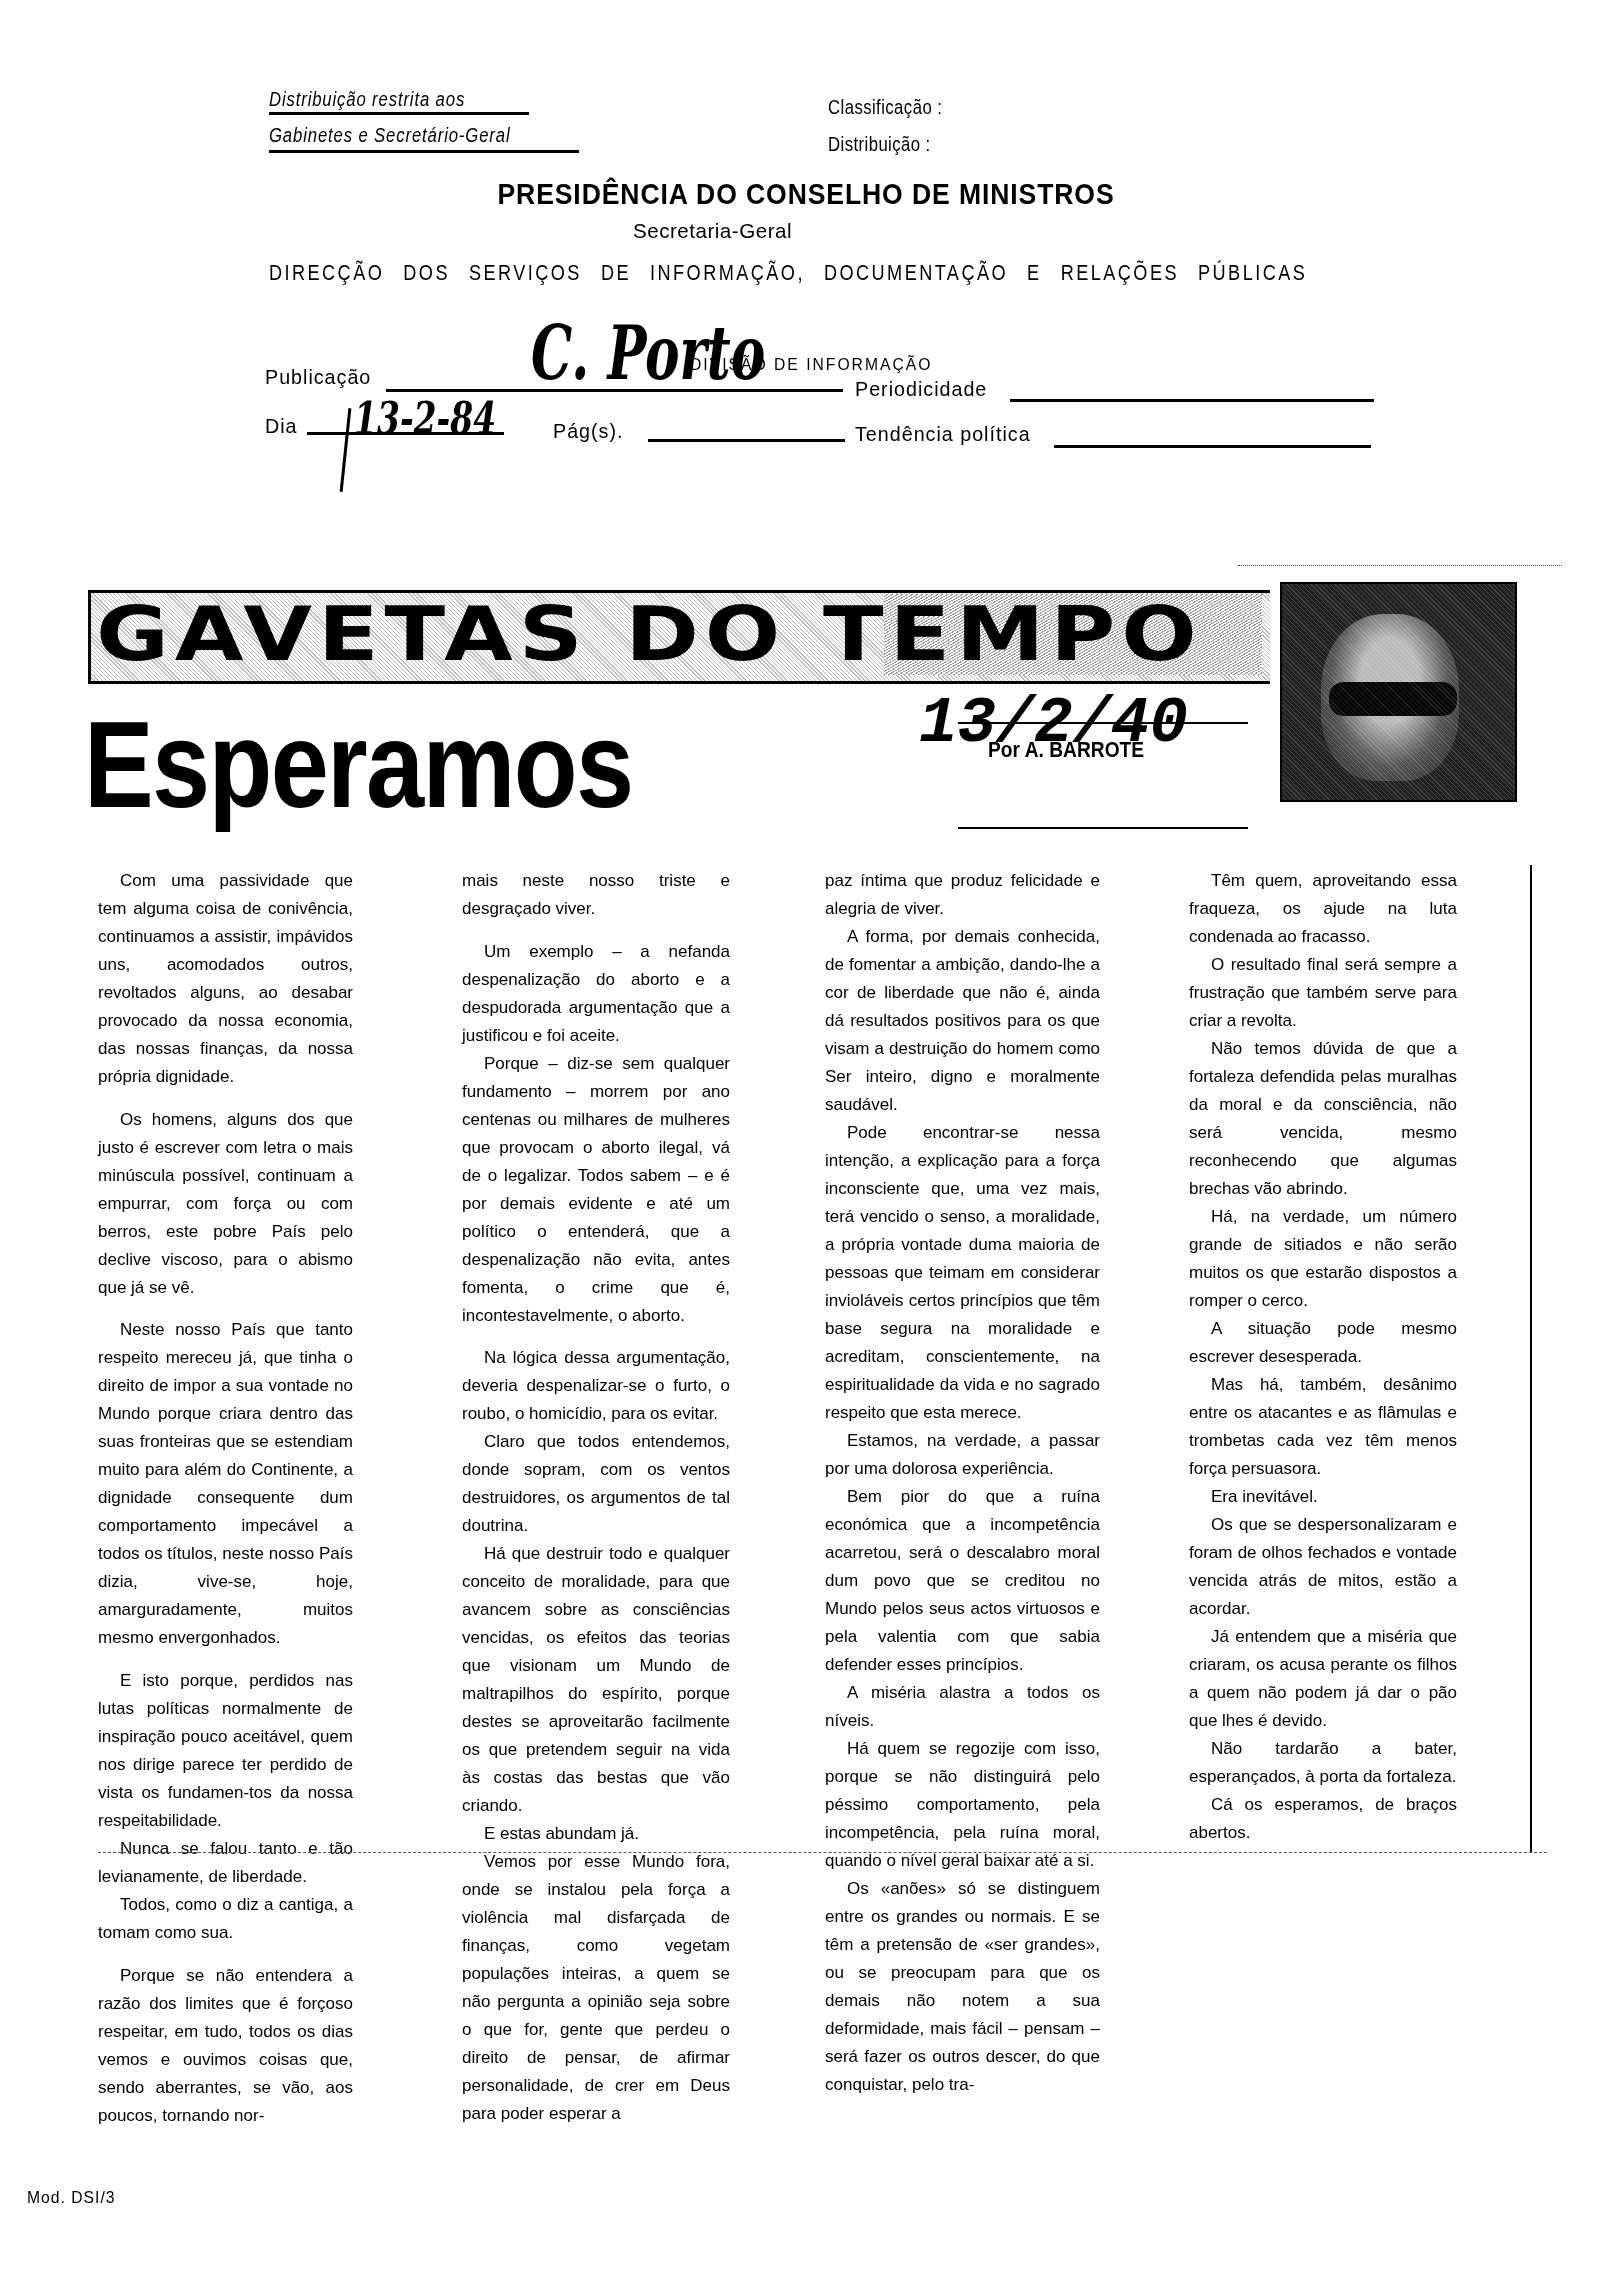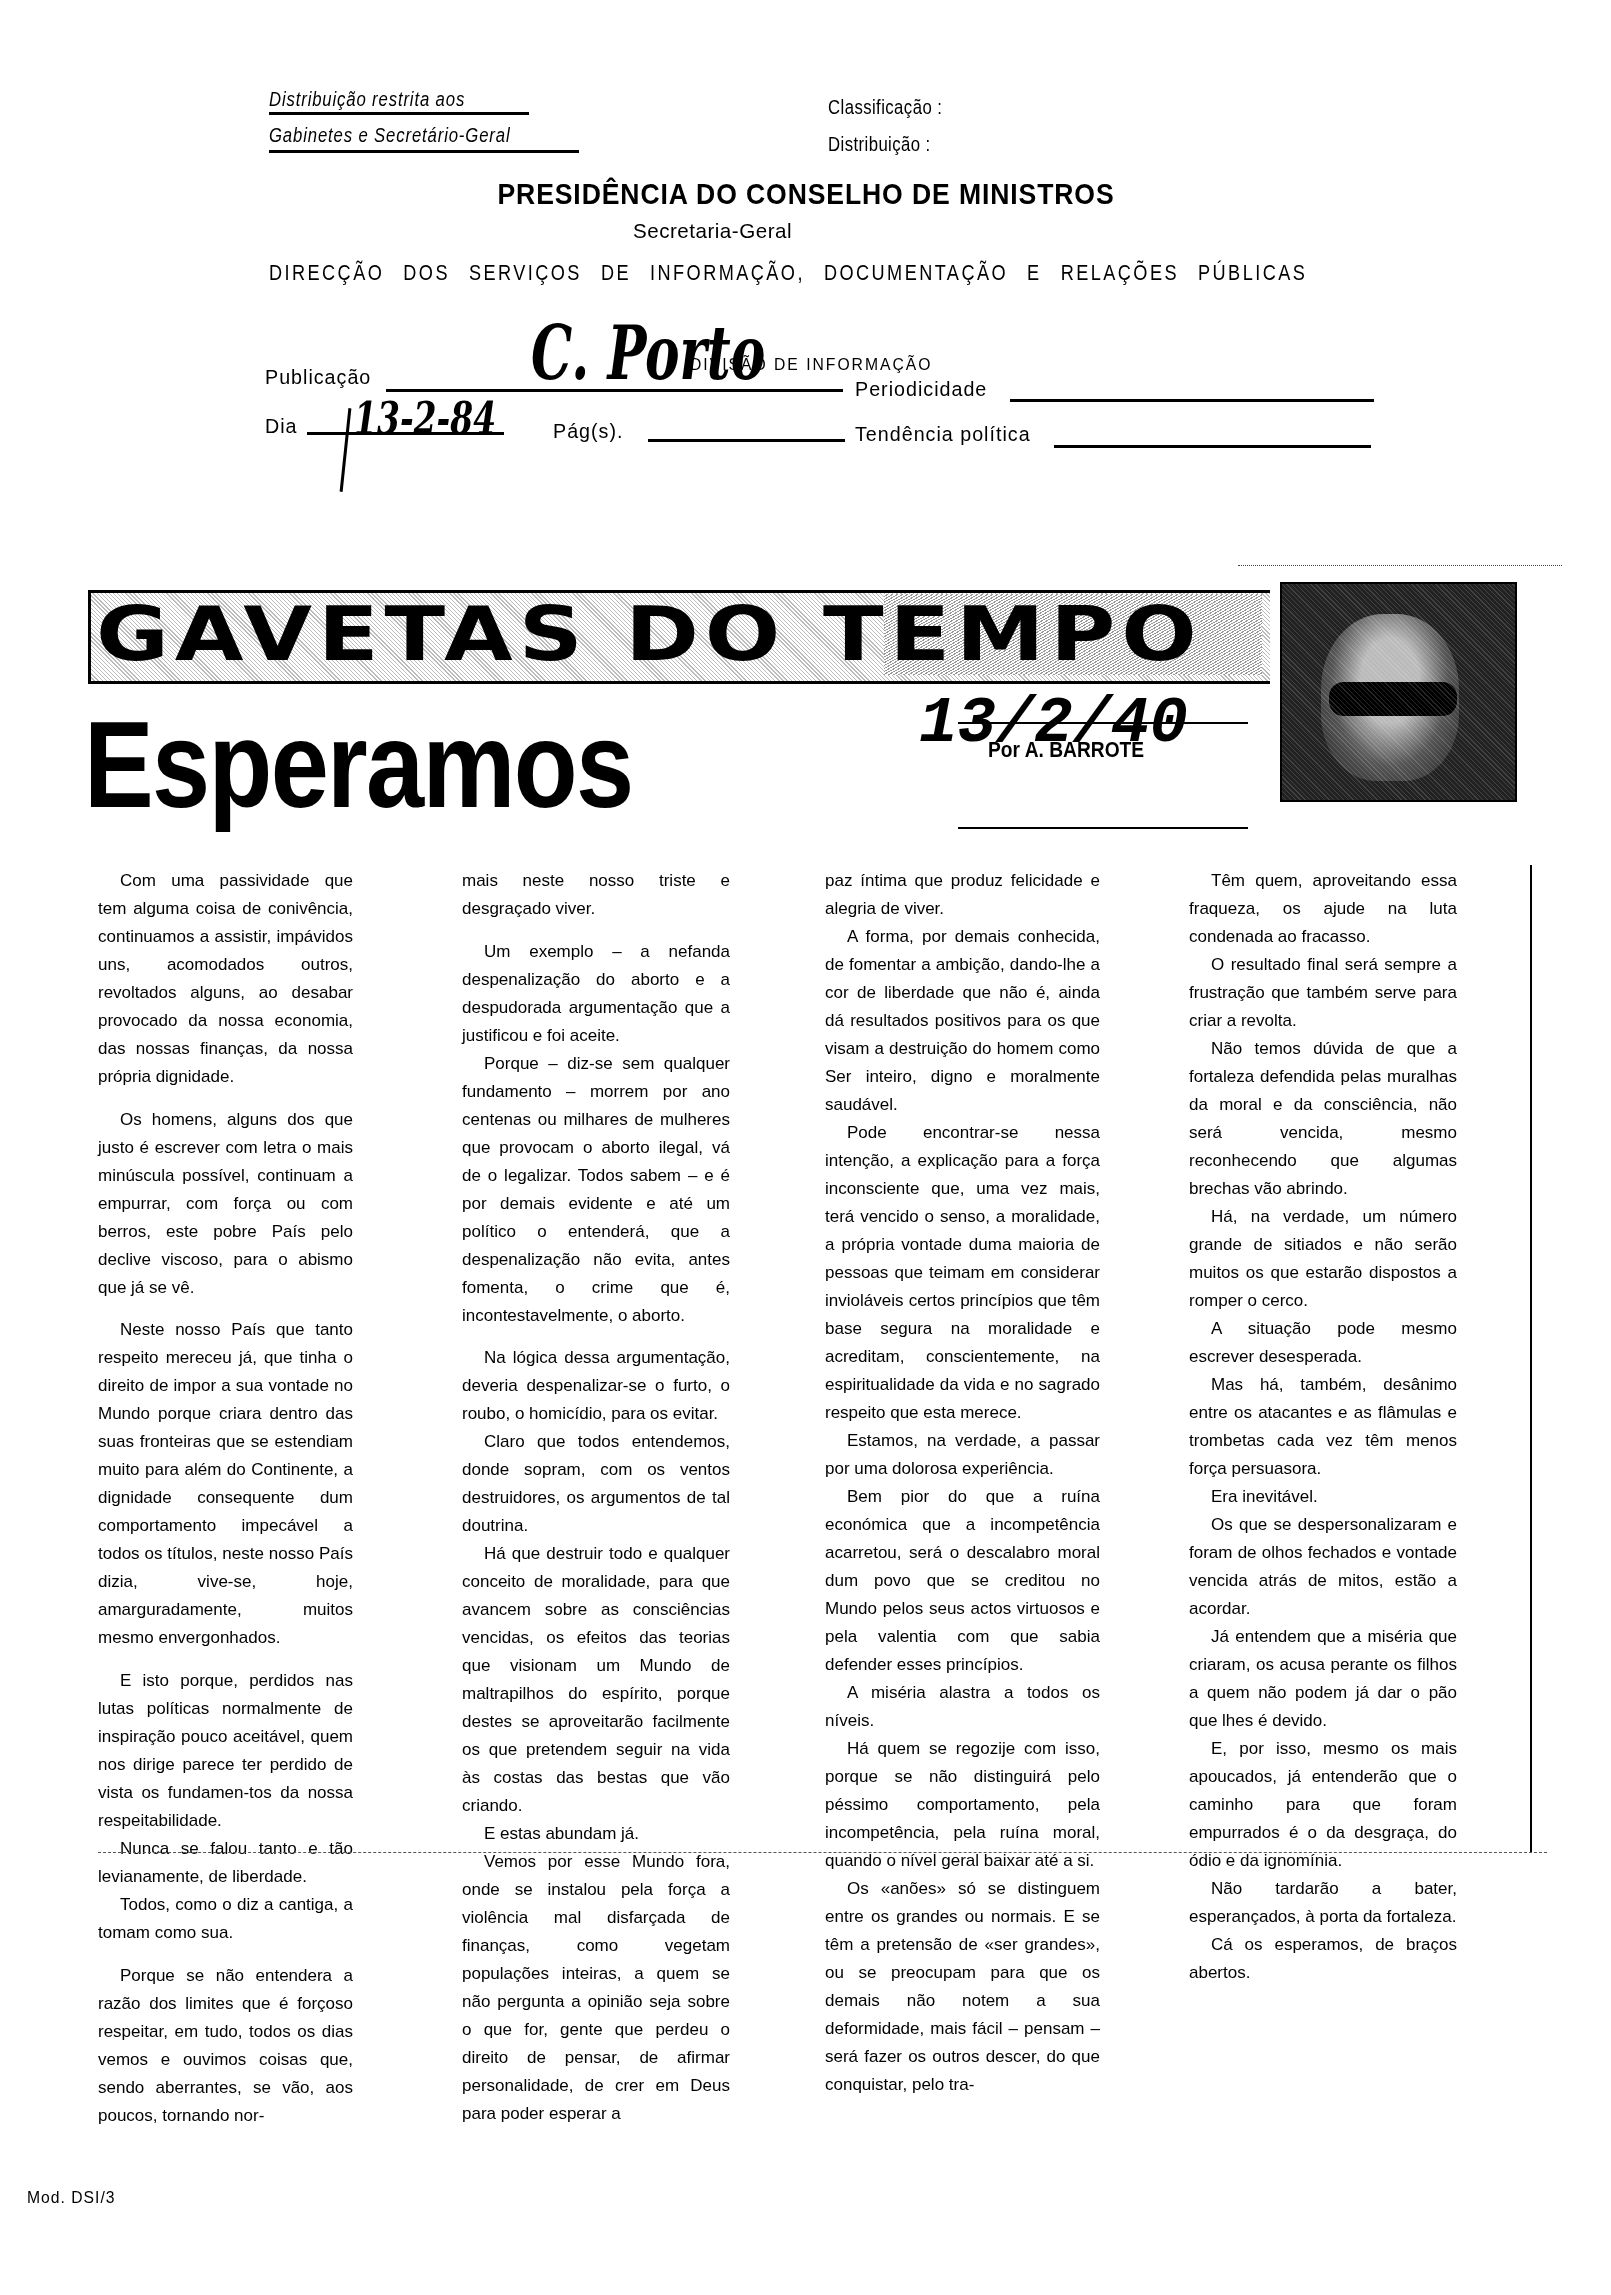--- a/index.html
+++ b/index.html
@@ -157,21 +157,20 @@
 <div class="abs col col4">
   <p>Têm quem, aproveitando essa fraqueza, os ajude na luta condenada ao fracasso.</p>
   <p>O resultado final será sempre a frustração que também serve para criar a revolta.</p>
   <p>Não temos dúvida de que a fortaleza defendida pelas muralhas da moral e da consciência, não será vencida, mesmo reconhecendo que algumas brechas vão abrindo.</p>
   <p>Há, na verdade, um número grande de sitiados e não serão muitos os que estarão dispostos a romper o cerco.</p>
   <p>A situação pode mesmo escrever desesperada.</p>
   <p>Mas há, também, desânimo entre os atacantes e as flâmulas e trombetas cada vez têm menos força persuasora.</p>
   <p>Era inevitável.</p>
   <p>Os que se despersonalizaram e foram de olhos fechados e vontade vencida atrás de mitos, estão a acordar.</p>
   <p>Já entendem que a miséria que criaram, os acusa perante os filhos a quem não podem já dar o pão que lhes é devido.</p>
-  <p>E, por isso, mesmo os mais apoucados, já entenderão que o caminho para que foram empurrados é o da desgraça, do ódio e da ignomínia.</p>
   <p>Não tardarão a bater, esperançados, à porta da fortaleza.</p>
   <p>Cá os esperamos, de braços abertos.</p>
 </div>
 
 <div class="abs vline" style="left:1530px"></div>
 <div class="abs bottom-rule"></div>
 
 <div class="abs footer">Mod. DSI/3</div>
 
 

